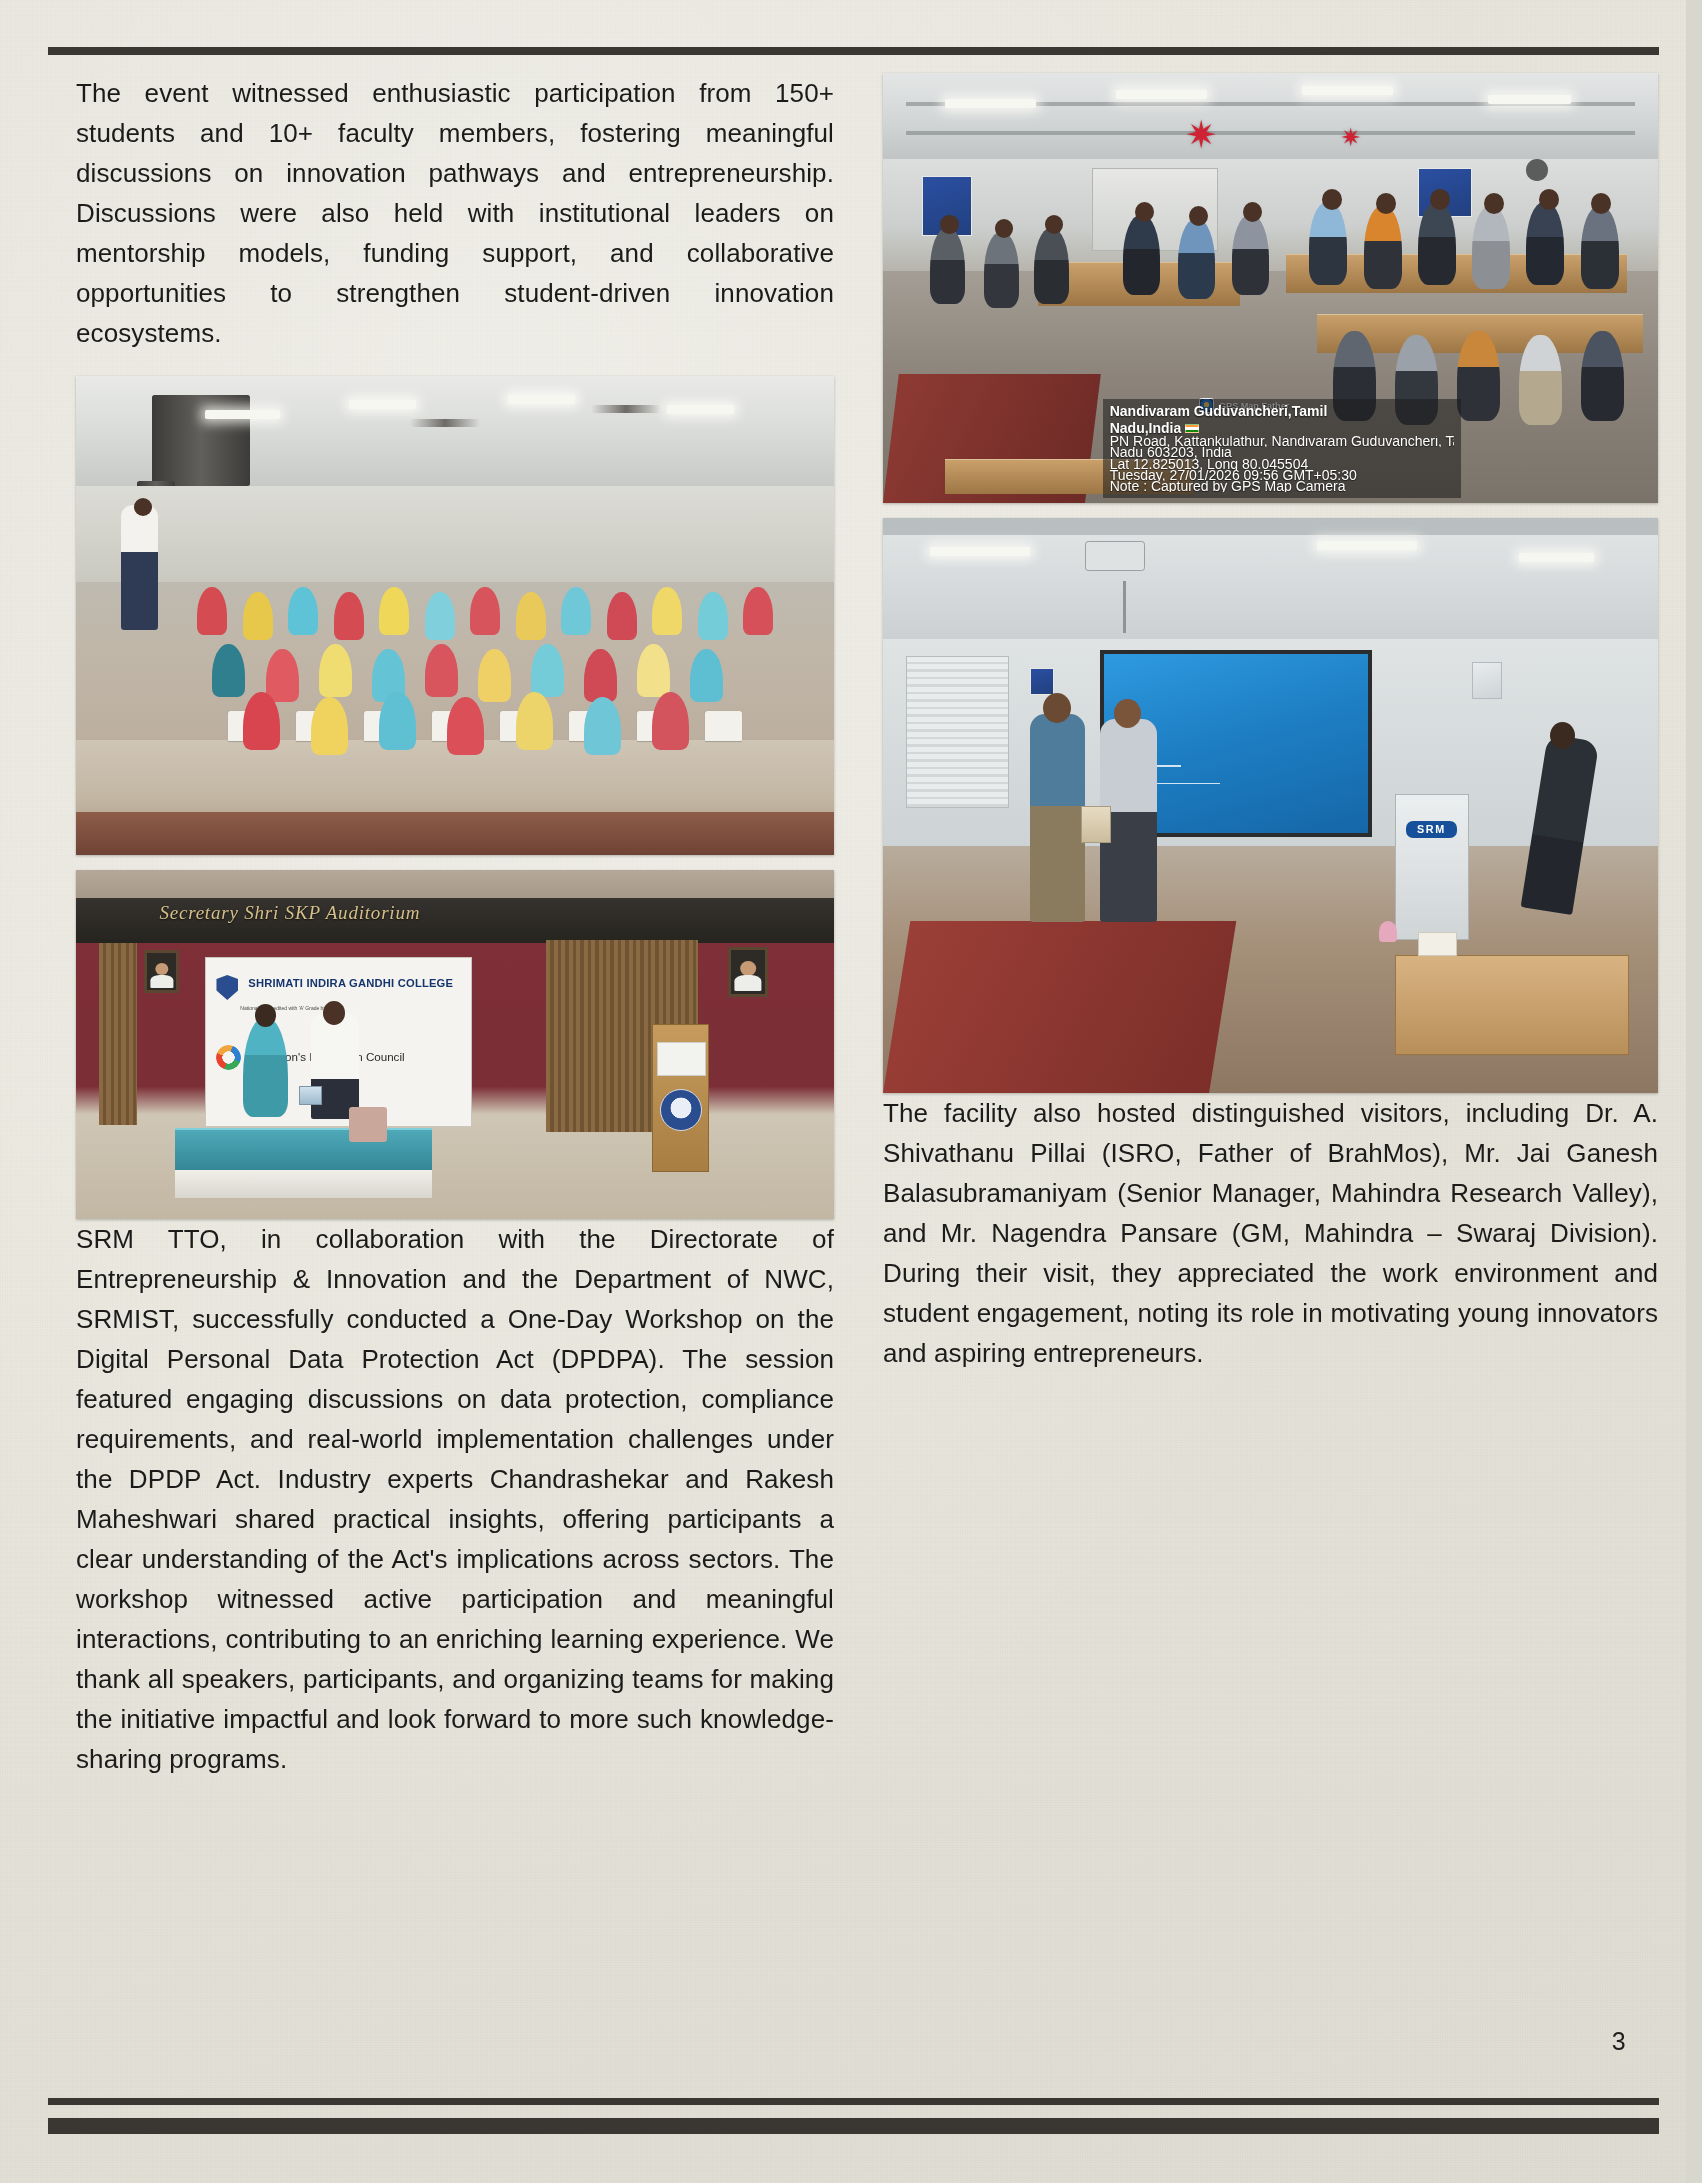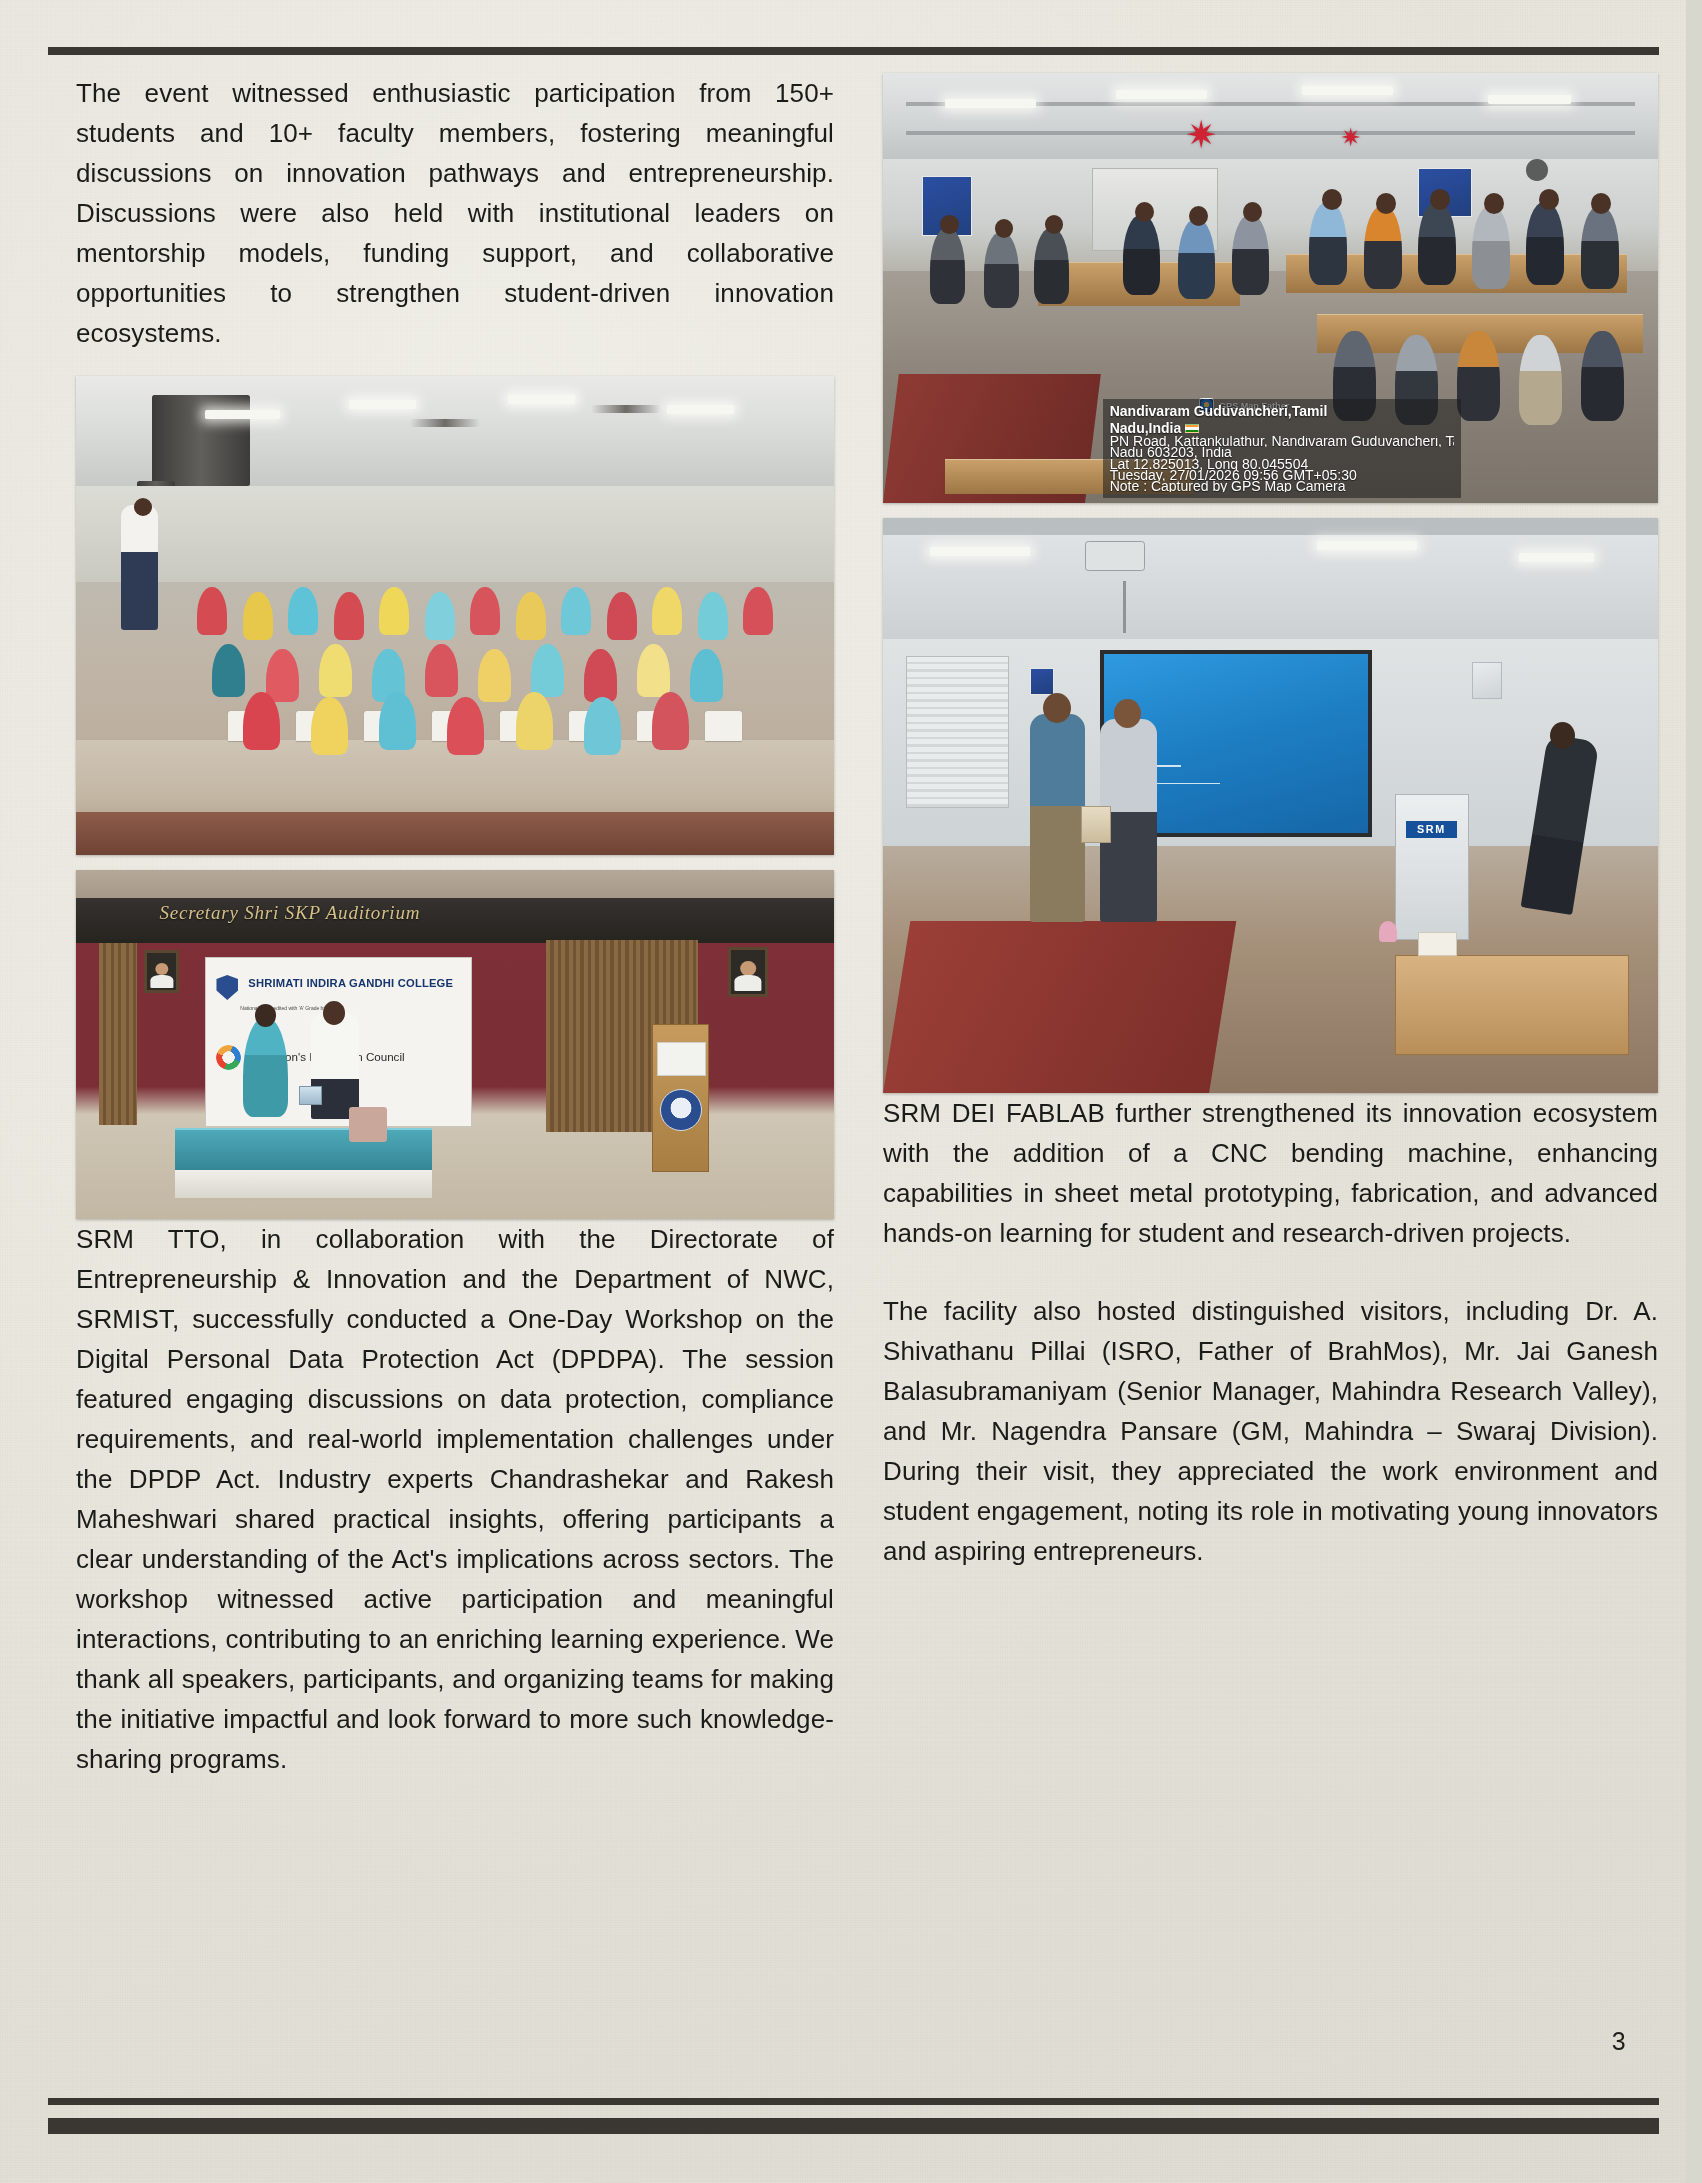--- a/index.html
+++ b/index.html
@@ -220,21 +220,21 @@
     border: 1.7px solid #aeb4b6;
   }
   .podium-srm {
     position: absolute;
     background: #17509a;
     color: #fff;
     font-size: 10.8px;
     font-weight: bold;
     letter-spacing: 1.7px;
     text-align: center;
-    border-radius: 0;
+    border-radius: 7px;
     padding: 2.5px 0;
   }
   .table-wood {
     position: absolute;
     background: linear-gradient(180deg, #d8b382, #b88f59);
     border: 1.7px solid #9a7441;
   }
 
   
   .photo-audience {
@@ -637,21 +637,20 @@
 
       <div class="table-wood" style="left:66%;top:76%;width:30%;height:17%;"></div>
       <div style="position:absolute;left:69%;top:72%;width:37px;height:21.6px;background:#f2efe6;border:0.8px solid #cfcabb;"></div>
       <div style="position:absolute;left:64%;top:70%;width:18.3px;height:21.6px;background:#e6a8bc;border-radius:50% 50% 20% 20%;"></div>
       <div style="position:absolute;left:84%;top:38%;width:52px;height:175px;background:linear-gradient(180deg,#2b2f36 0 58%,#23262c 58% 100%);border-radius:16.6px 16.6px 3.3px 3.3px;transform:rotate(9deg);"></div>
       <div class="head" style="left:86%;top:35.5%;width:25px;height:27px;background:#3a2a20;"></div>
 
     </div>
 
 
-    <p class="body-text">SRM DEI FABLAB further strengthened its innovation ecosystem with the addition of a CNC bending machine, enhancing capabilities in sheet metal prototyping, fabrication, and advanced hands-on learning for student and research-driven projects.</p>
 
     <p class="body-text">The facility also hosted distinguished visitors, including Dr. A. Shivathanu Pillai (ISRO, Father of BrahMos), Mr. Jai Ganesh Balasubramaniyam (Senior Manager, Mahindra Research Valley), and Mr. Nagendra Pansare (GM, Mahindra – Swaraj Division). During their visit, they appreciated the work environment and student engagement, noting its role in motivating young innovators and aspiring entrepreneurs.</p>
   </div>
 
   <div class="page-number">3</div>
 
   <div class="rule-bottom-a"></div>
   <div class="rule-bottom-b"></div>
 
 </div>

